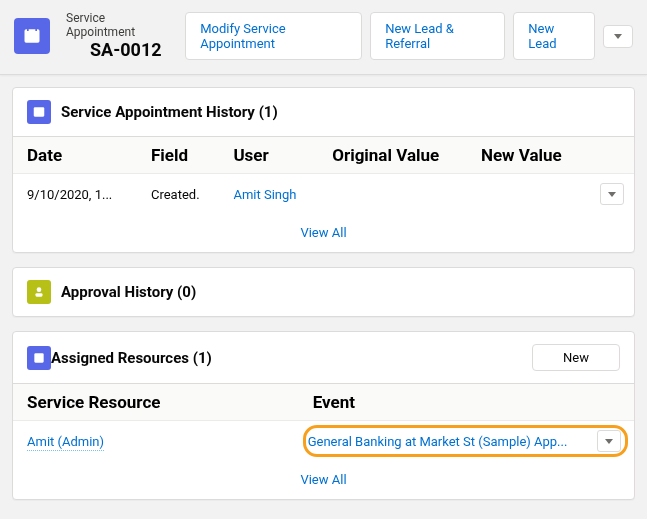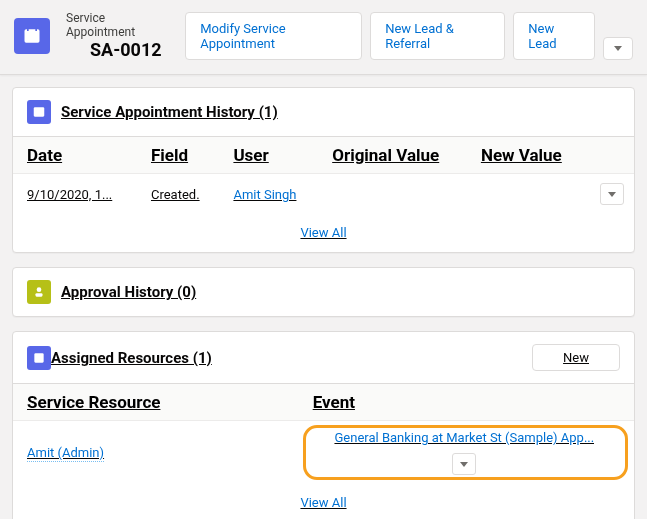--- a/index.html
+++ b/index.html
@@ -25,33 +25,32 @@
     width: 36px; height: 36px;
     border-radius: 4px;
     background: #5867e8;
     display: flex; align-items: center; justify-content: center;
     flex-shrink: 0;
   }
   .record-icon svg { fill:#fff; width:20px; height:20px; }
   .title-block { display:flex; flex-direction:column; line-height:1.15; }
   .obj-label { font-size: 12px; color: #3e3e3c; }
   .rec-name { font-size: 18px; font-weight: 700; color:#080707;margin-left:24px; }
-  .actions { margin-left:auto; display:flex; gap:8px; align-items:flex-end; }
+  .actions { margin-left:auto; display:flex; gap:8px; align-items:center; }
   .btn {
     background:#fff; border:1px solid #dddbda; border-radius:4px;
     padding: 8px 14px; font-size:13px; color:#0070d2; cursor:pointer;
     display:flex; align-items:center; justify-content:center;
   }
   .btn.caret { padding:8px 10px; color:#706e6b; }
   .tri { width:0; height:0; border-left:4px solid transparent; border-right:4px solid transparent; border-top:5px solid #706e6b; }
   .body-area { padding: 12px; display:flex; flex-direction:column; gap:14px; }
   .card {
     background:#fff; border:1px solid #dddbda; border-radius:4px;
     box-shadow: 0 1px 1px rgba(0,0,0,0.03);
-    text-decoration: underline;
   }
   .card-head { padding:12px 14px; display:flex; align-items:center; gap:10px; }
   .card-head.with-action { justify-content:space-between; }
   .card-head-left { display:flex; align-items:center; gap:0; }
   .sm-icon { width:24px; height:24px; border-radius:3px; display:flex; align-items:center; justify-content:center; flex-shrink:0; }
   .sm-icon.blue { background:#5867e8; }
   .sm-icon.olive { background:#b6c017; }
   .sm-icon svg { fill:#fff; width:14px; height:14px; }
   .card-title { font-size:15px; font-weight:700; }
   .new-btn { background:#fff; border:1px solid #dddbda; border-radius:4px; padding:5px 30px; font-size:13px; color:#080707; cursor:pointer; }
@@ -65,21 +64,21 @@
   .link { color:#0070d2; cursor:pointer; }
   .dotted { border-bottom:1px dotted #7abff1; padding-bottom:1px; display:inline; }
   .row-action {
     width:24px; height:22px; border:1px solid #dddbda; border-radius:3px;
     display:flex; align-items:center; justify-content:center; background:#fff; cursor:pointer;
   }
   .row-action .tri { border-top-color:#706e6b; }
   .td-end { width:40px; text-align:right; padding-right:10px; }
   .view-all { text-align:center; padding:10px 0 12px; }
   .view-all span { color:#0070d2; cursor:pointer; font-size:13px; }
-  .highlight-wrap { border:3px solid #f7a01e; border-radius:14px; padding:2px 4px 2px 2px; display:flex; align-items:center; gap:8px;flex-direction:column; }
+  .highlight-wrap { border:3px solid #f7a01e; border-radius:14px; padding:2px 4px 2px 2px; display:flex; align-items:center; gap:16px; }
   .highlight-wrap .cell-text { flex:1; white-space:nowrap; overflow:hidden; text-overflow:ellipsis; }
 </style>
 </head>
 <body>
 
 <div class="page-header">
   <div class="record-icon">
     <svg viewBox="0 0 24 24">
         <rect x="3" y="4" width="18" height="16" rx="2"></rect>
         <rect x="6" y="2" width="2" height="4" fill="#5867e8"></rect>

